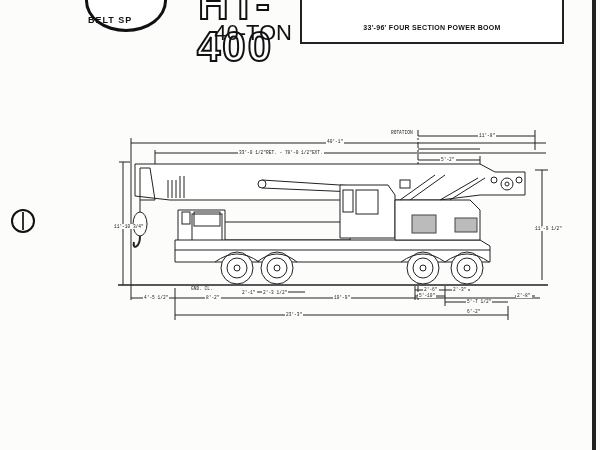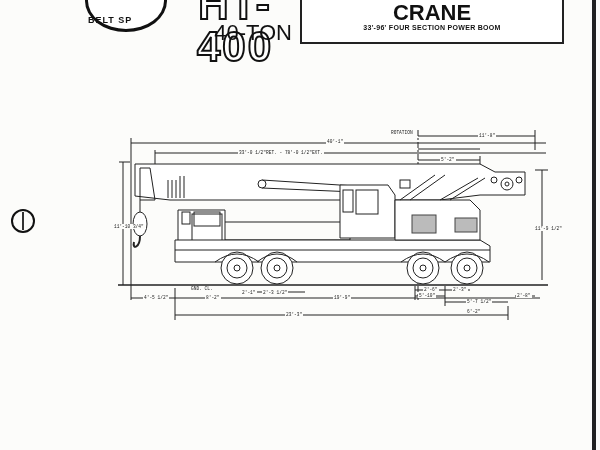--- a/index.html
+++ b/index.html
@@ -21,21 +21,20 @@
 </head>
 <body>
 
 <div class="abs logo">
   <div class="logo-text">BELT SP</div>
 </div>
 <div class="abs model">HT-400</div>
 <div class="abs tonnage">40-TON</div>
 
 <div class="abs title-box">
-  <div class="title">CRANE</div>
   <div class="subtitle">33'-96' FOUR SECTION POWER BOOM</div>
 </div>
 
 <div class="abs right-edge"></div>
 <div class="abs punch"></div>
 
 <svg width="600" height="450" fill="none" stroke="#222" stroke-width="1">
 
   <line x1="131" y1="143" x2="546" y2="143"></line>
   <line x1="131" y1="138" x2="131" y2="160"></line>

